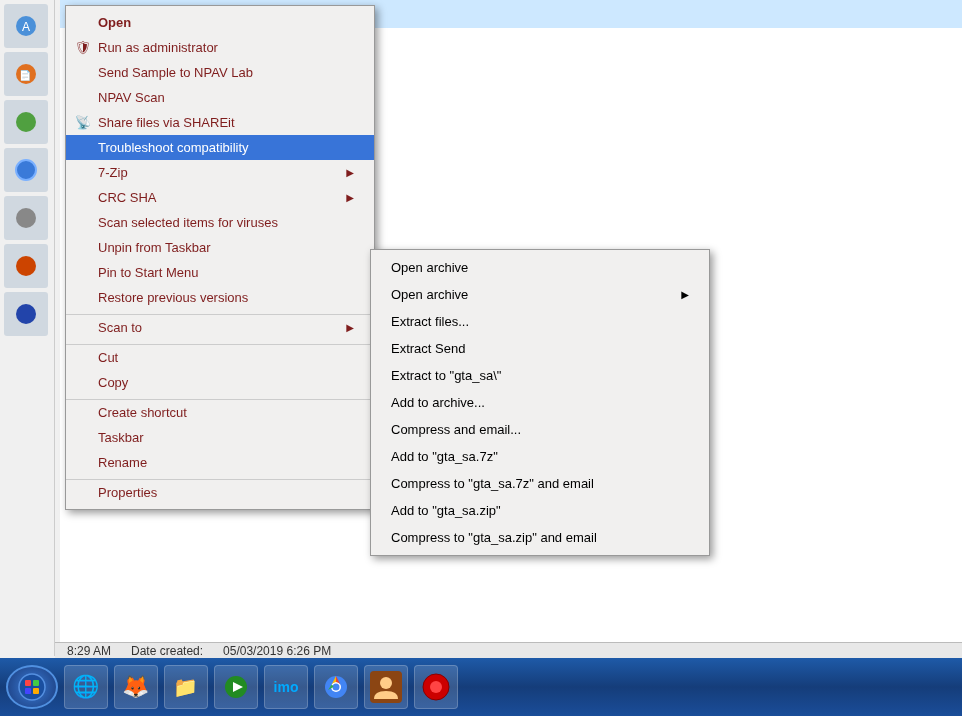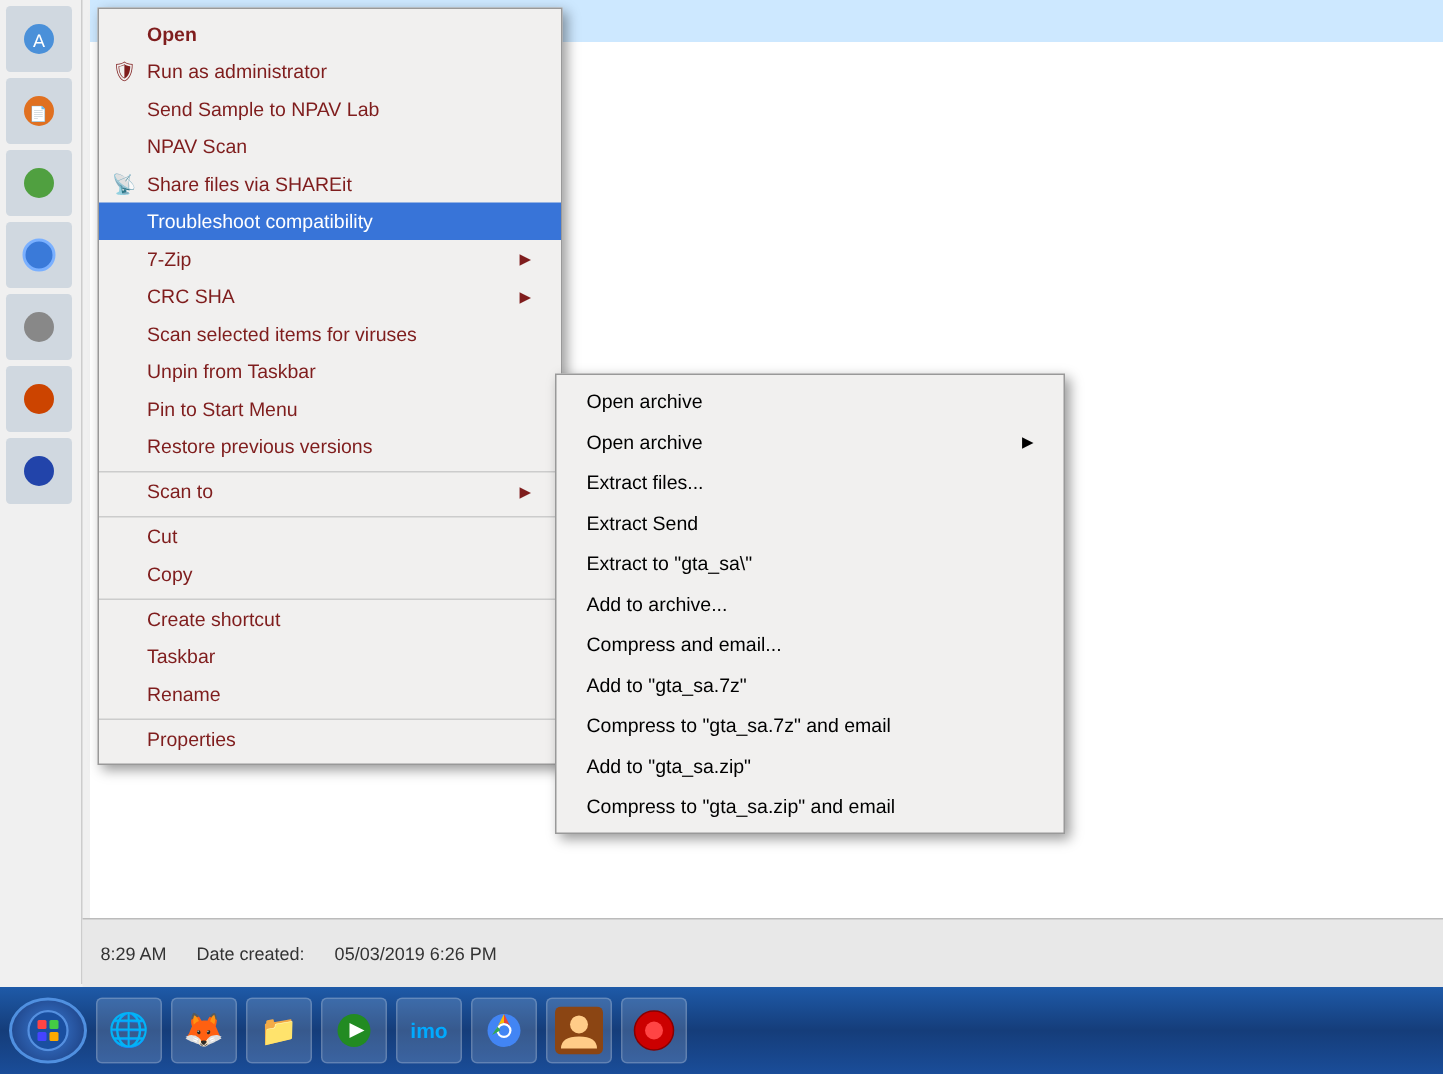--- a/index.html
+++ b/index.html
@@ -176,21 +176,21 @@
       cursor: pointer;
       border: 1px solid rgba(255,255,255,0.2);
     }
 
     
     .statusbar {
       position: absolute;
       bottom: 58px;
       left: 55px;
       right: 0;
-      height: 46px;
+      height: 16px;
       background: #e8e8e8;
       border-top: 1px solid #bbb;
       display: flex;
       align-items: center;
       padding: 0 12px;
       font-size: 12px;
       color: #333;
       gap: 20px;
     }
 

